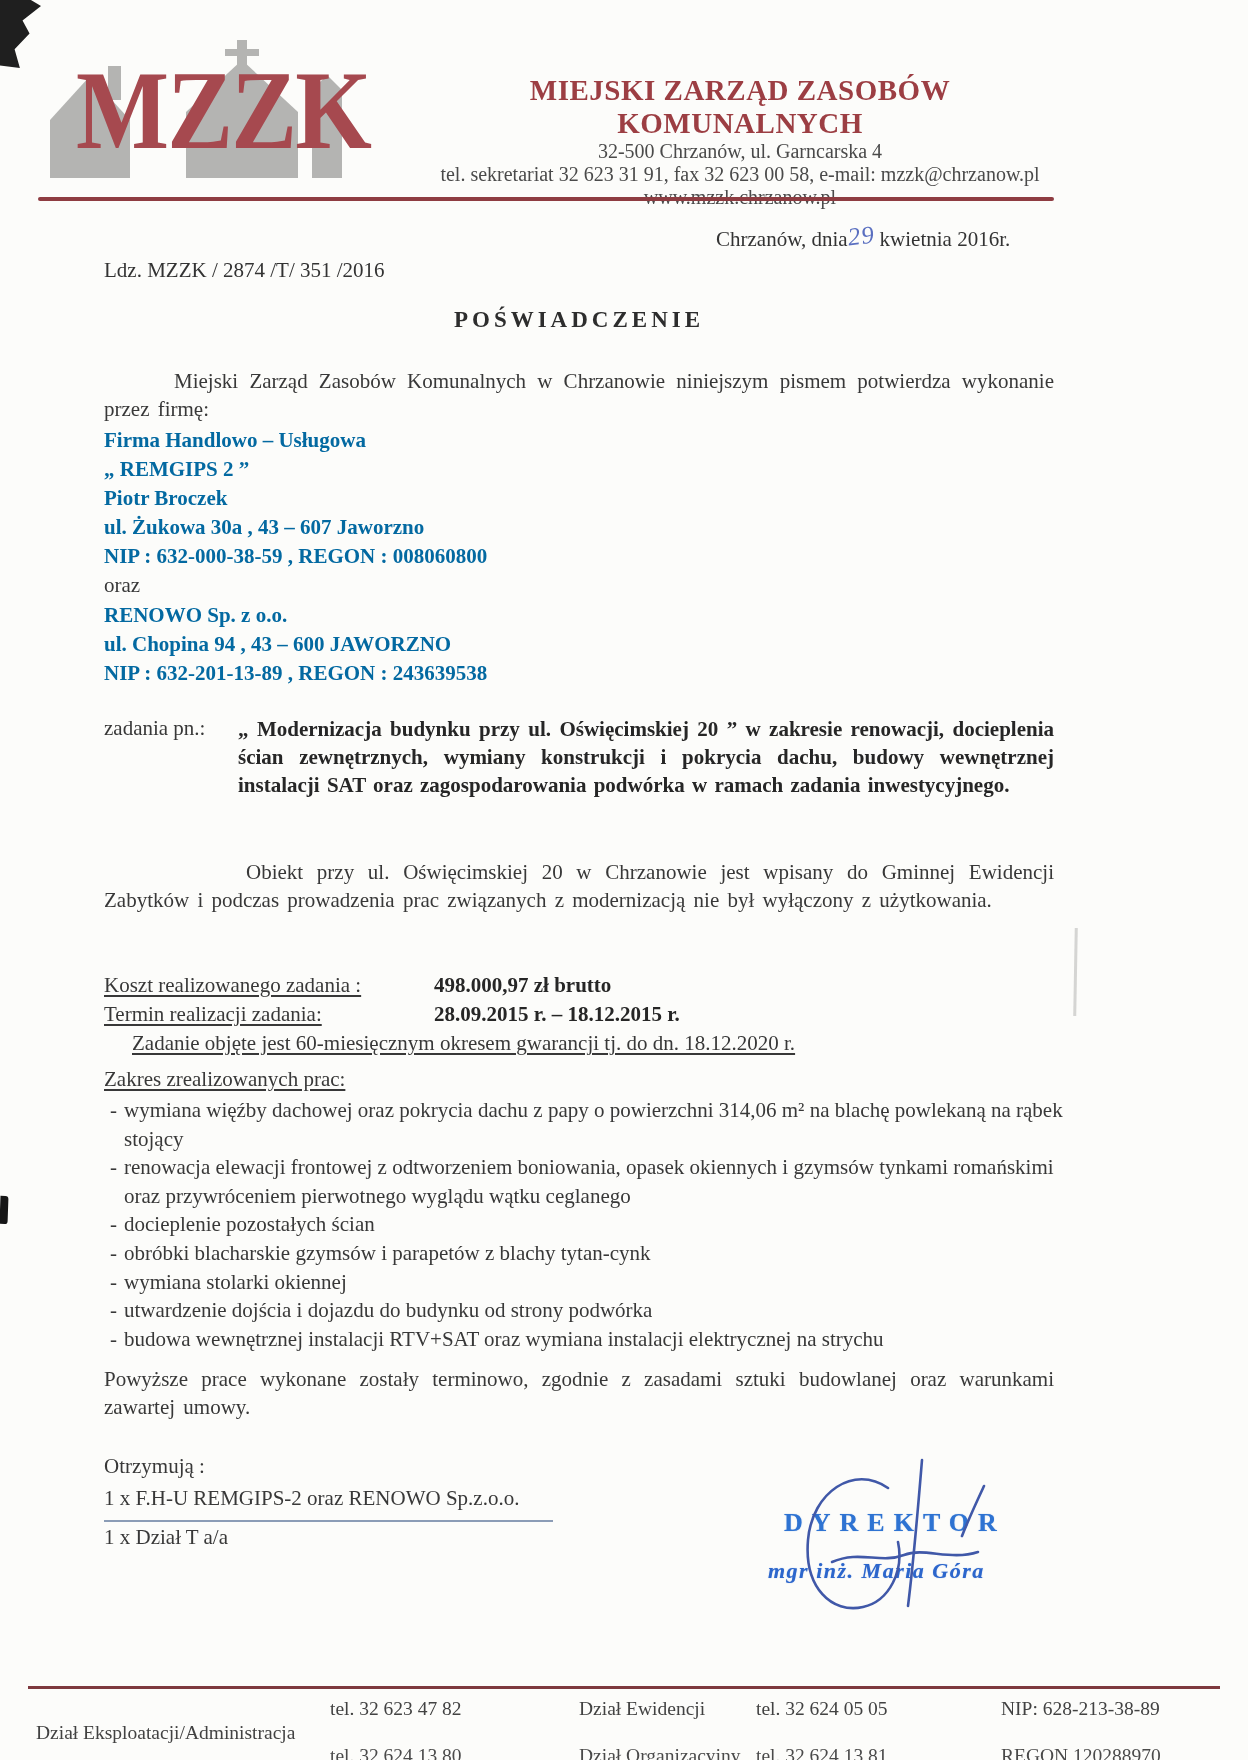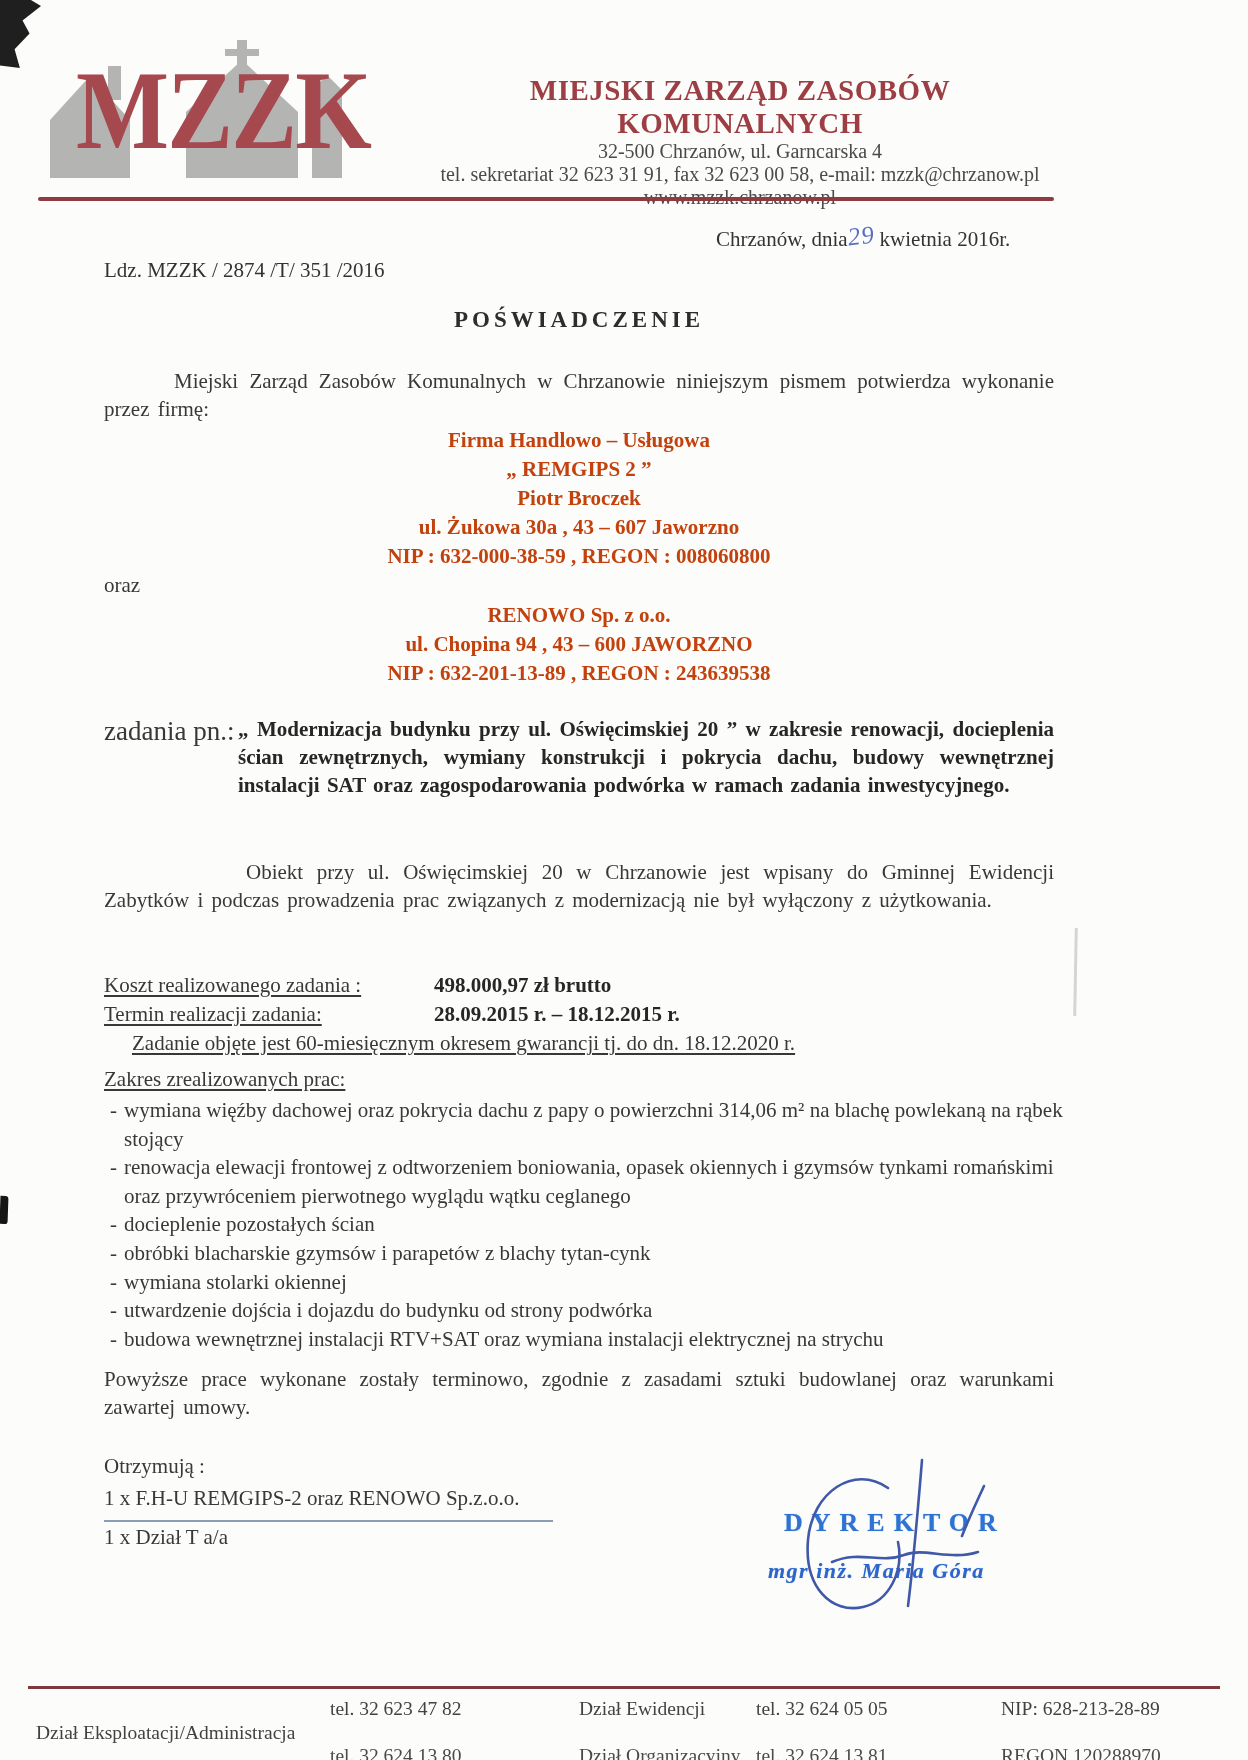--- a/index.html
+++ b/index.html
@@ -42,26 +42,26 @@
   .ref-line{position:absolute;left:104px;top:258px;font-size:21px;color:#333;}
   
   .doc-title{
     position:absolute;left:104px;top:307px;width:950px;margin:0;
     text-align:center;font-size:23px;font-weight:bold;letter-spacing:4px;color:#2d2d2d;
   }
   .intro{
     position:absolute;left:104px;top:368px;width:950px;margin:0;
     font-size:21px;line-height:27.5px;text-align:justify;text-indent:70px;word-spacing:3px;
   }
-  .company{position:absolute;left:104px;width:950px;text-align:center;font-weight:bold;color:#c2410c;font-size:21px;line-height:29px;}
+  .company{position:absolute;left:104px;width:950px;text-align:left;font-weight:bold;color:#0369a1;font-size:21px;line-height:29px;}
   .company-1{top:426px;}
   .company-2{top:601px;}
   .oraz{position:absolute;left:104px;top:573px;font-size:21px;}
   .task{position:absolute;left:104px;top:716px;width:950px;display:flex;}
-  .task-label{flex:0 0 134px;font-size:27px;color:#383838;}
+  .task-label{flex:0 0 134px;font-size:21px;color:#383838;}
   .task-desc{flex:1;font-size:21px;font-weight:bold;color:#262626;line-height:27.8px;text-align:justify;word-spacing:2px;}
   .heritage{
     position:absolute;left:104px;top:858px;width:950px;margin:0;
     font-size:21px;line-height:28.3px;text-align:justify;text-indent:142px;word-spacing:3px;
   }
   .facts{position:absolute;left:104px;top:973px;width:950px;}
   .fact-row{position:relative;height:29px;font-size:21px;}
   .u{ text-decoration:underline;text-underline-offset:3px;text-decoration-thickness:1.5px;}
   .fact-value{position:absolute;left:330px;top:0;font-weight:bold;color:#262626;}
   .warranty{position:absolute;left:104px;top:1031px;font-size:21px;margin-left:28px;}
@@ -226,21 +226,21 @@
       <path d="M 196,90 C 203,72 211,55 218,40"></path>
     </g>
   </svg>
 
   <div class="footer-rule"></div>
 
   <div class="footer-cell fr1 fc-0">Dział Eksploatacji/Administracja</div>
   <div class="footer-cell fr1 fc-1">tel. 32 623 47 82</div>
   <div class="footer-cell fr1 fc-2">Dział Ewidencji</div>
   <div class="footer-cell fr1 fc-3">tel. 32 624 05 05</div>
-  <div class="footer-cell fr1 fc-4">NIP: 628-213-28-89</div>
+  <div class="footer-cell fr1 fc-4">NIP: 628-213-38-89</div>
 
   <div class="footer-cell fr2 fc-0">Dział Finansowy - Księgowość</div>
   <div class="footer-cell fr2 fc-1">tel. 32 624 13 80</div>
   <div class="footer-cell fr2 fc-2">Dział Organizacyjny</div>
   <div class="footer-cell fr2 fc-3">tel. 32 624 13 81</div>
   <div class="footer-cell fr2 fc-4">REGON 120288970</div>
 
 </div>
 
 </body></html>

